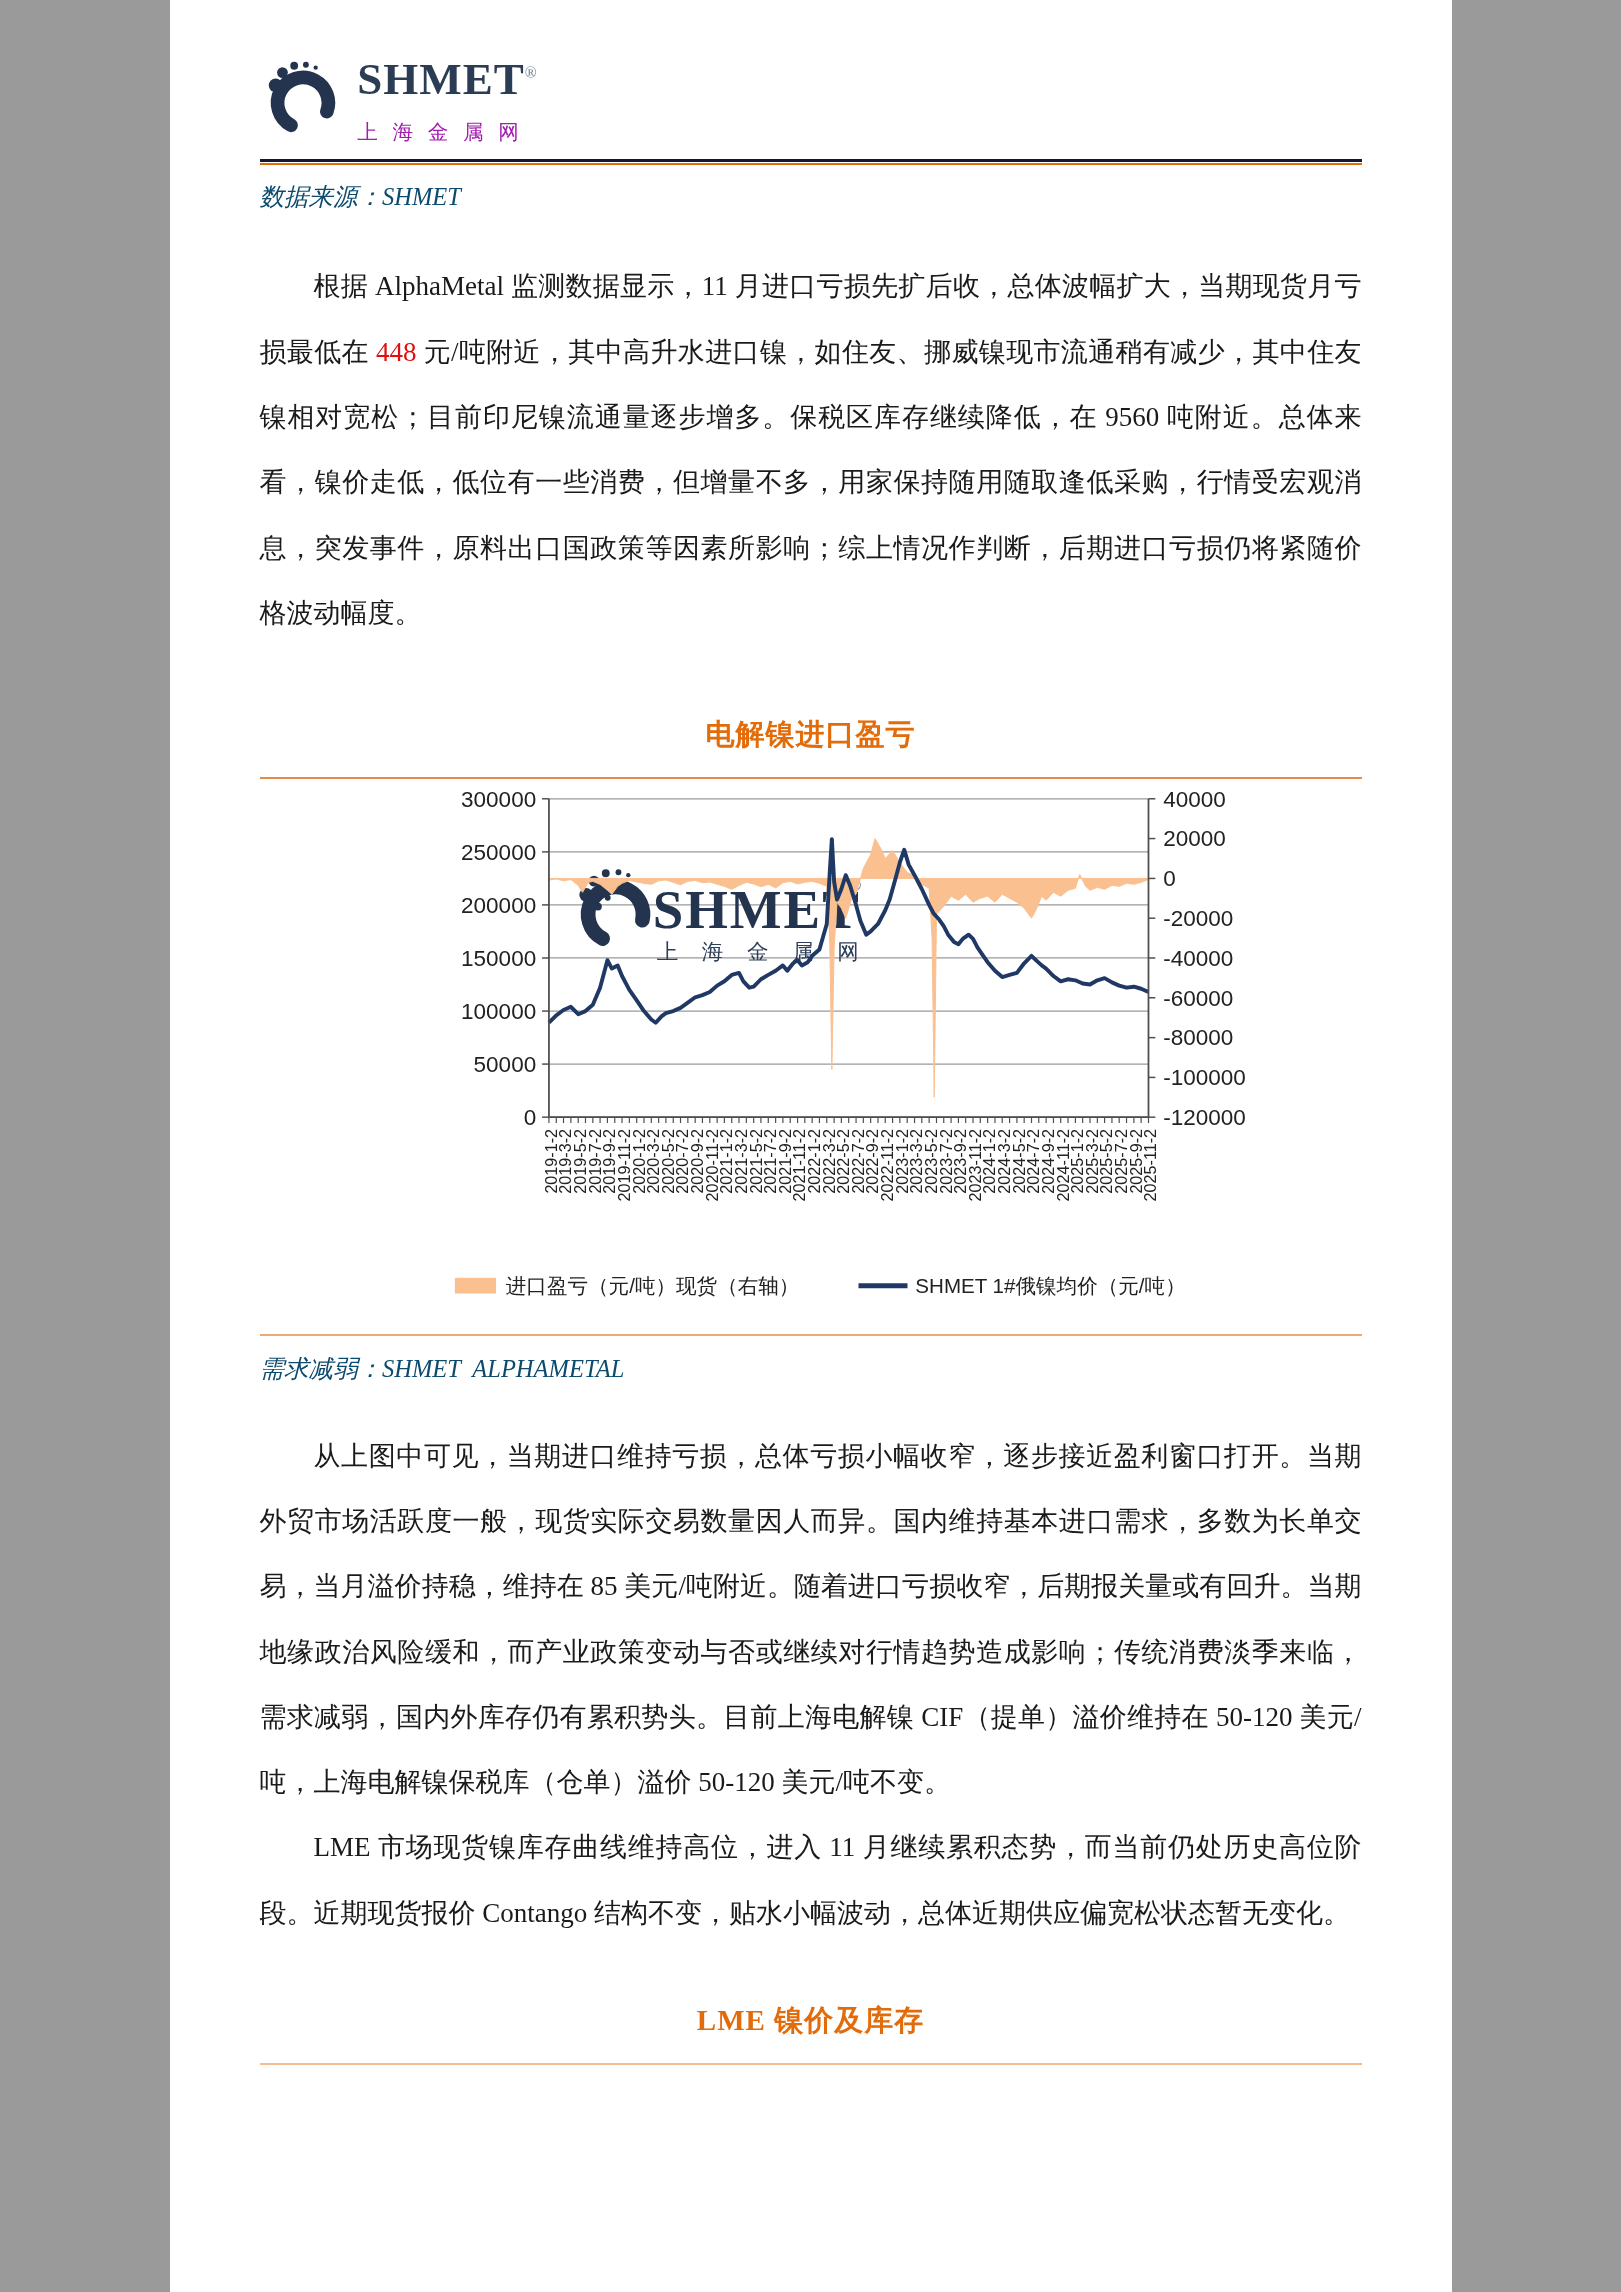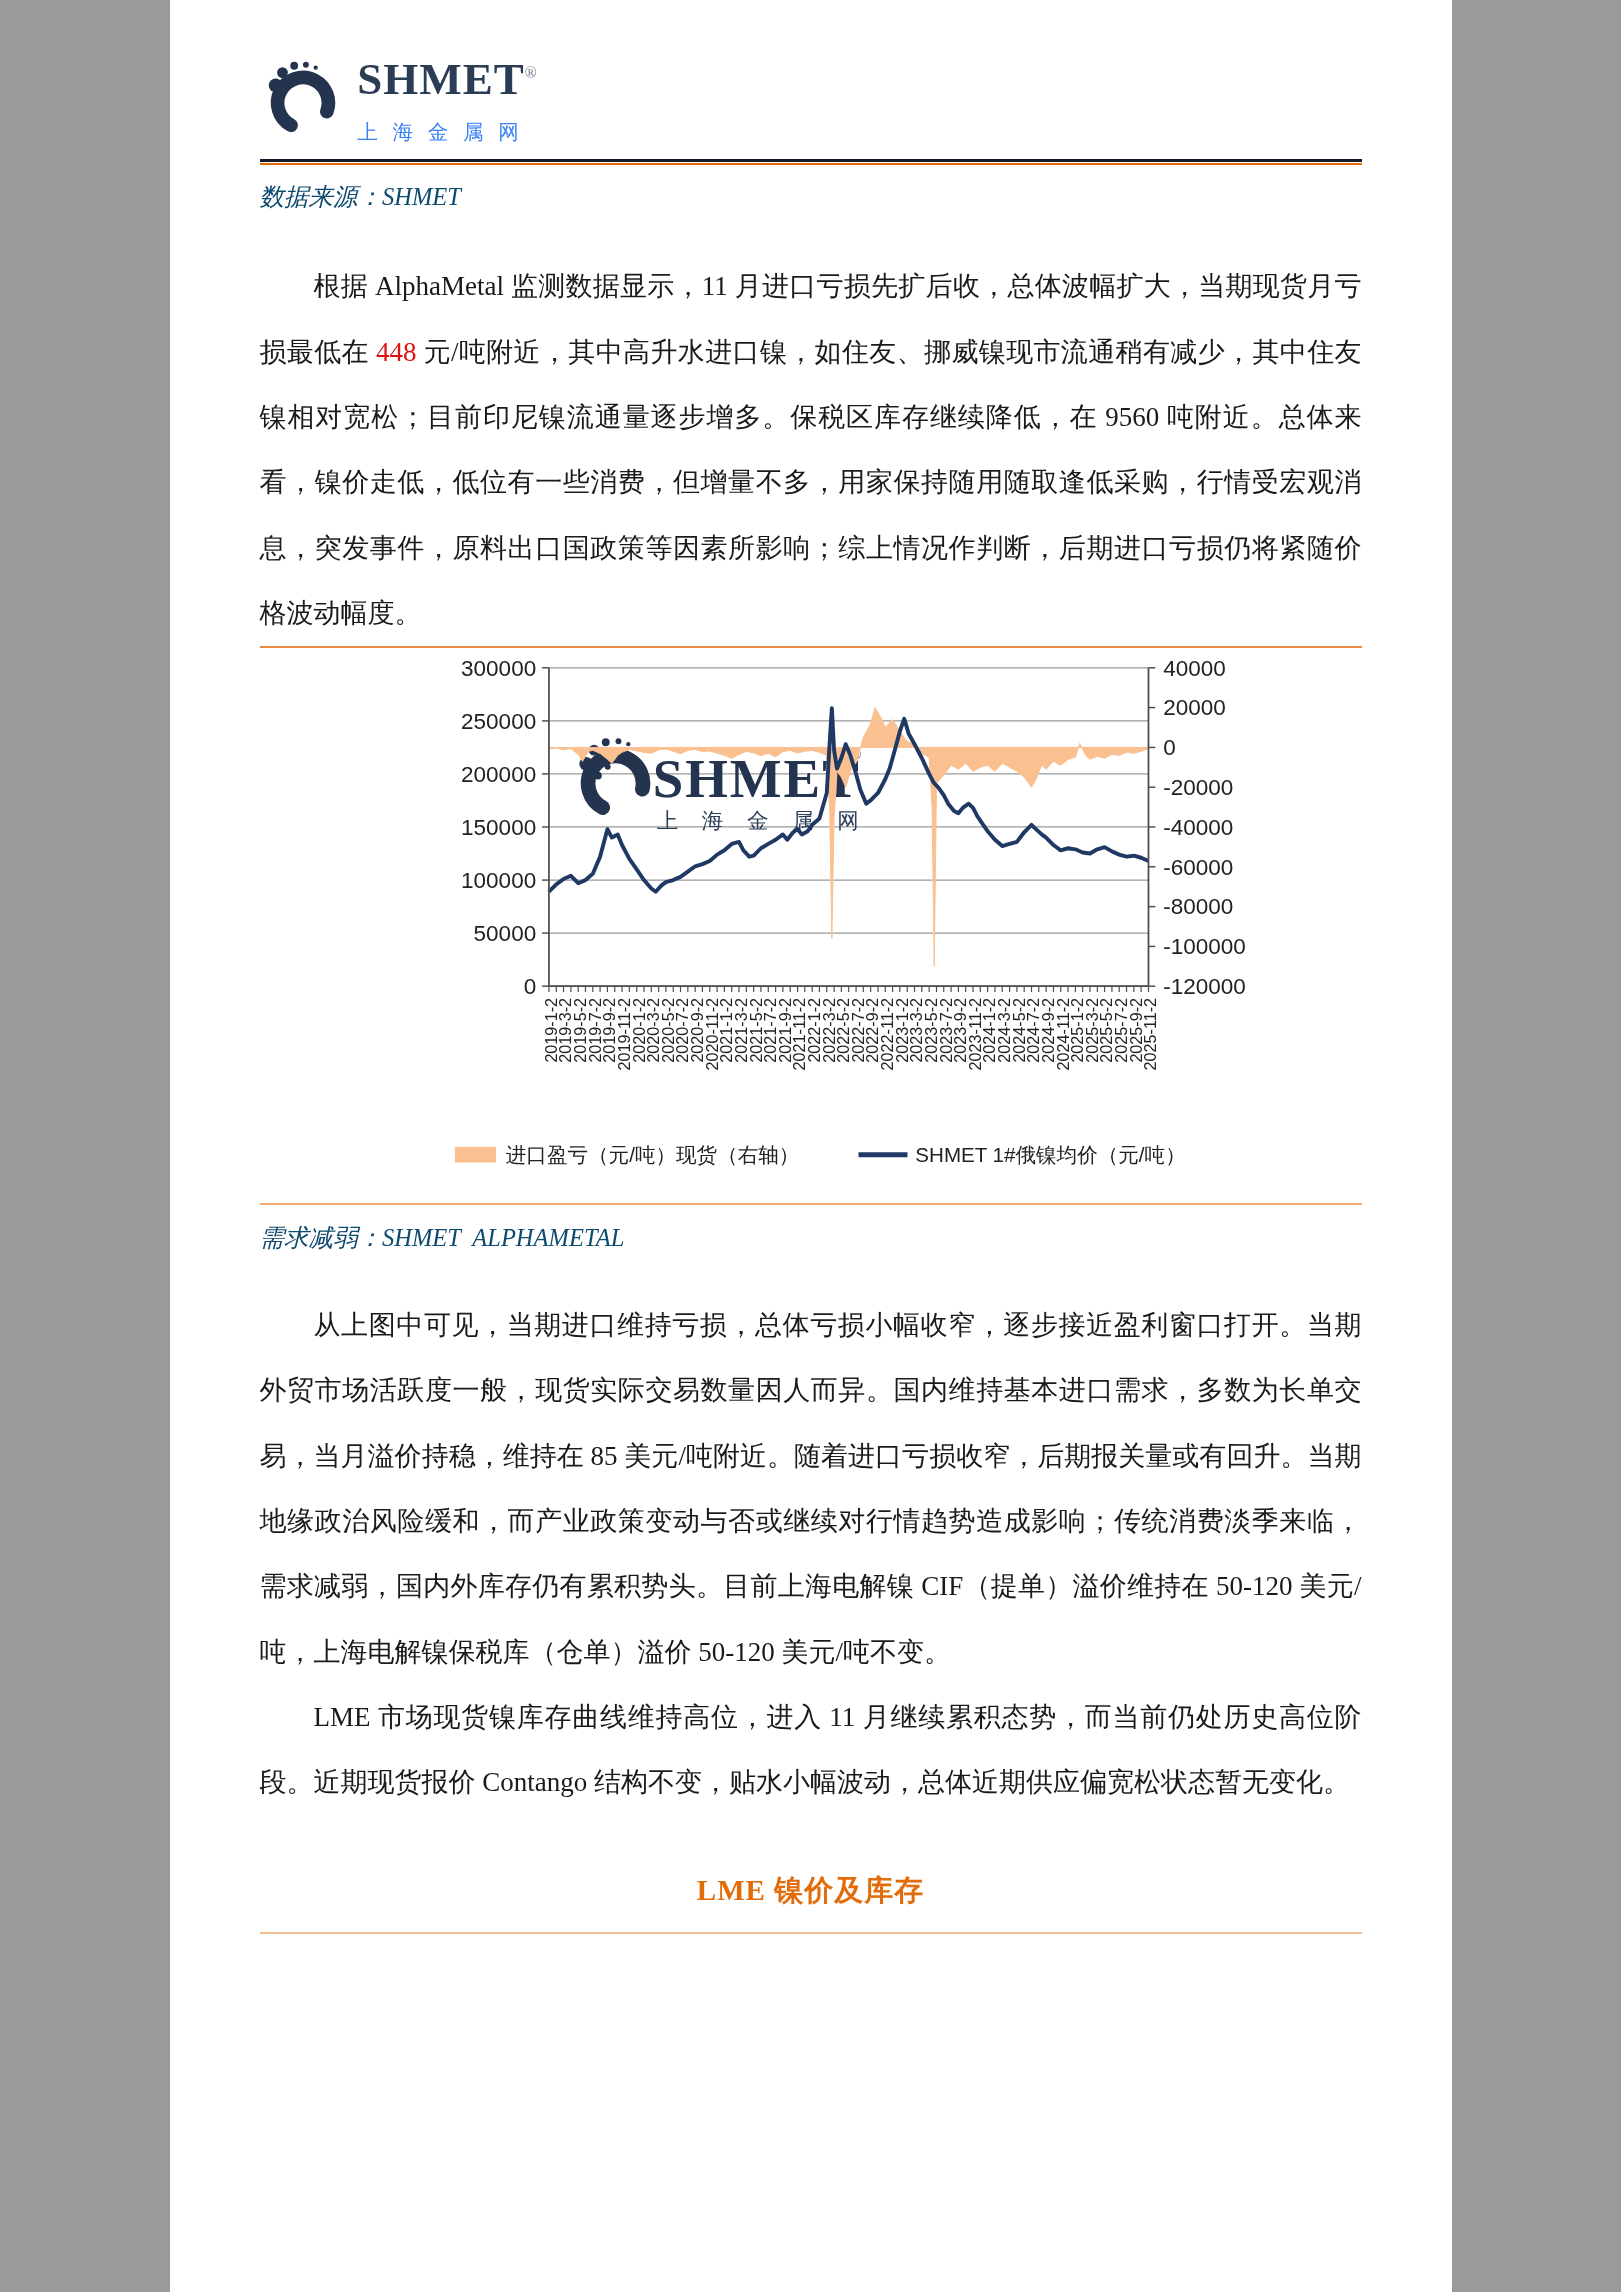--- a/index.html
+++ b/index.html
@@ -11,21 +11,21 @@
     font-family:"Liberation Serif","DejaVu Serif",serif;
     color:#1a1a1a;
     overflow:hidden;
   }
   .content{padding:0 90px;}
   
   .logo-row{display:flex;align-items:center;gap:13.7px;margin:57px 0 0 0;height:86px;}
   .logo-txt{display:flex;flex-direction:column;line-height:1;}
   .brand{font-weight:bold;font-size:45px;color:#2b3c55;letter-spacing:1px;}
   .brand sup{font-size:15.7px;color:#8a93a1;}
-  .logo-sub{font-size:20.6px;color:#3b82f6;letter-spacing:14.7px;margin-top:20px;}
+  .logo-sub{font-size:20.6px;color:#a21caf;letter-spacing:14.7px;margin-top:20px;}
   .header-rule{margin-top:15.7px;border-top:3.9px solid #14182b;border-bottom:2px solid #e36c0a;height:1px;}
   
   .source-note{font-style:italic;color:#0c4a6e;font-size:24.5px;margin:15.7px 0 0 0;white-space:pre-wrap;}
   
   .para{
     font-size:27px;line-height:2.42;
     text-align:justify;text-indent:2em;
     margin:0;
   }
   .p1{margin-top:41px;}
@@ -79,20 +79,21 @@
         <span class="logo-sub">上海金属网</span>
       </span>
     </div>
 
     <div class="header-rule"></div>
 
     <div class="source-note">数据来源：SHMET</div>
 
     <p class="para p1"><span>根据 AlphaMetal 监测数据显示，11 月进口亏损先扩后收，总体波幅扩大，当期现货月亏损最低在 </span><span class="red">448</span><span> 元/吨附近，其中高升水进口镍，如住友、挪威镍现市流通稍有减少，其中住友镍相对宽松；目前印尼镍流通量逐步增多。保税区库存继续降低，在 9560 吨附近。总体来看，镍价走低，低位有一些消费，但增量不多，用家保持随用随取逢低采购，行情受宏观消息，突发事件，原料出口国政策等因素所影响；综上情况作判断，后期进口亏损仍将紧随价格波动幅度。</span></p>
 
+    <div class="sec-title">电解镍进口盈亏</div>
     <div class="rule-orange"></div>
 
     <figure class="chart-wrap" style="margin-block:0;">
       <svg viewBox="0 0 934 560" font-family="Liberation Sans, DejaVu Sans, sans-serif">
           <line x1="200" y1="345.0" x2="812" y2="345.0" stroke="#9a9a9a" stroke-width="1.3"></line>
           <line x1="193" y1="345.0" x2="200" y2="345.0" stroke="#4d4d4d" stroke-width="1.5"></line>
           <text x="187" y="353.0" text-anchor="end" font-size="23" fill="#222">0</text>
           <line x1="200" y1="290.8" x2="812" y2="290.8" stroke="#9a9a9a" stroke-width="1.3"></line>
           <line x1="193" y1="290.8" x2="200" y2="290.8" stroke="#4d4d4d" stroke-width="1.5"></line>
           <text x="187" y="298.8" text-anchor="end" font-size="23" fill="#222">50000</text>

